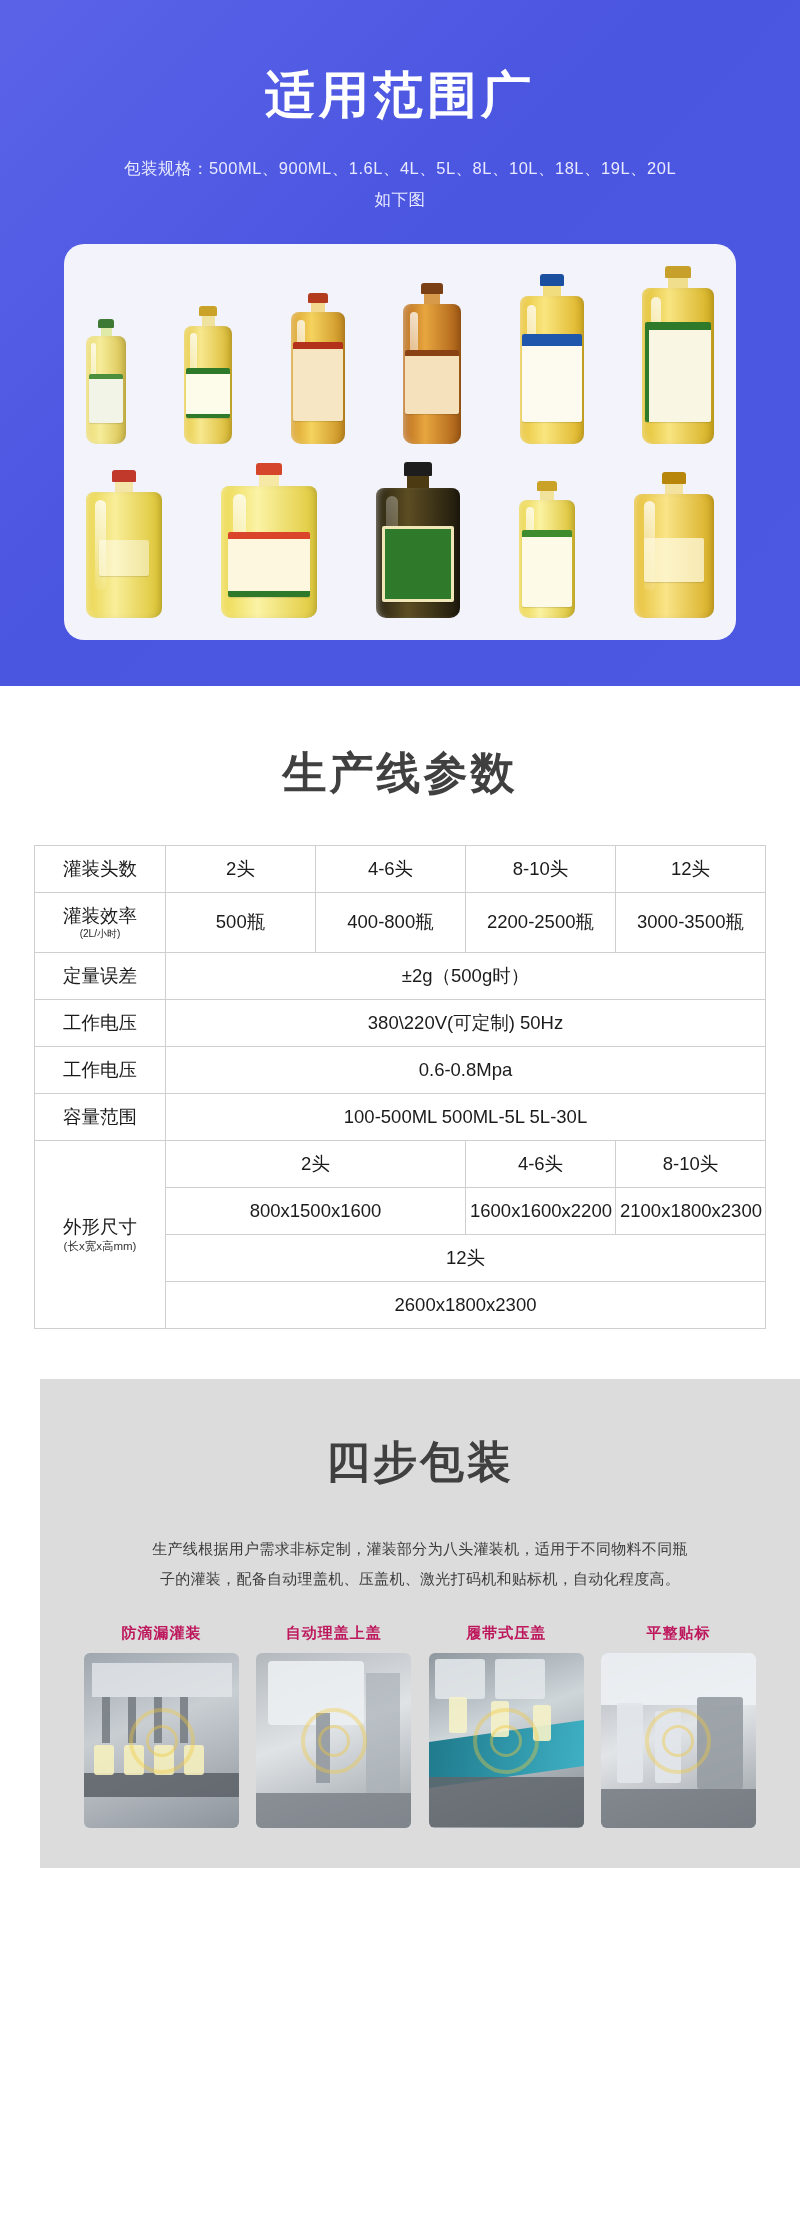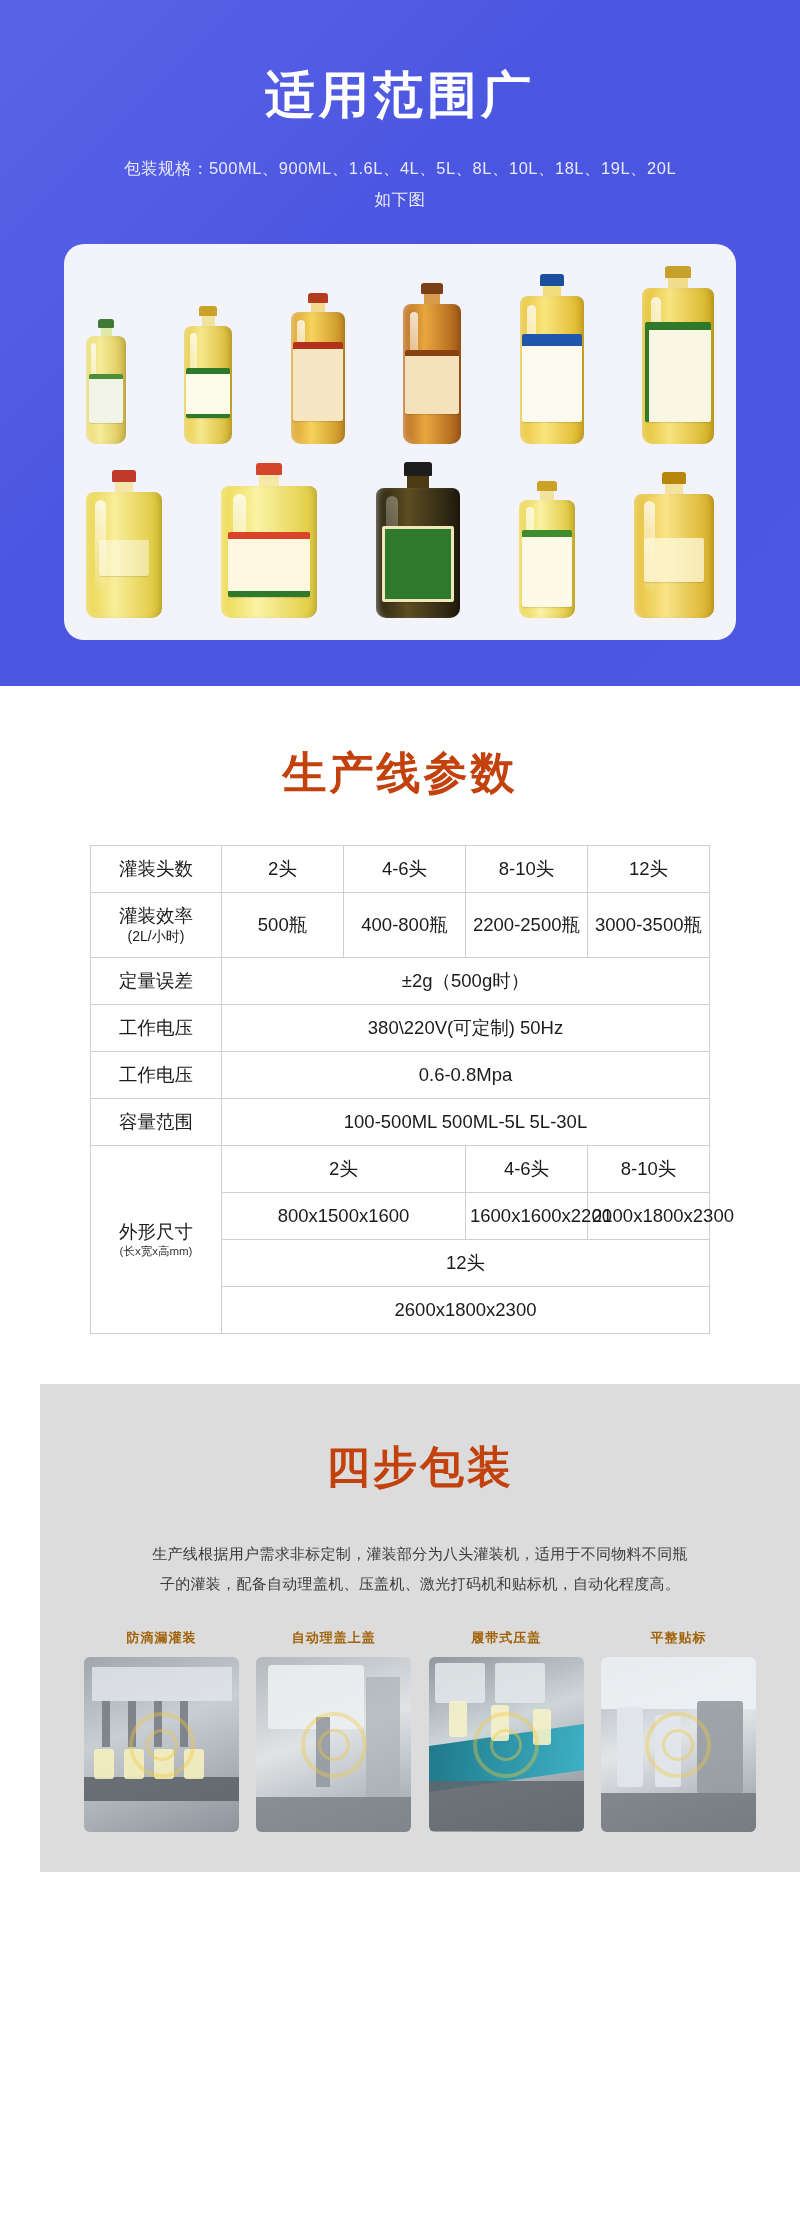--- a/index.html
+++ b/index.html
@@ -82,40 +82,40 @@
 
   
   .params{
     background:#ffffff;
     padding:58px 0 50px 0;
   }
   .sec-title{
     text-align:center;
     font-size:44px;
     font-weight:bold;
-    color:#c2410c;
+    color:#404040;
     letter-spacing:3px;
     margin:0 0 42px 0;
   }
   table.spec{
-    width:620px;
+    width:732px;
     margin:0 auto;
     border-collapse:collapse;
     table-layout:fixed;
   }
   table.spec td{
     border:1px solid #cfcfcf;
     text-align:center;
     font-size:18.5px;
     color:#1b1b1b;
     padding:11px 4px;
     line-height:1.3;
   }
   td.lab{width:122px;font-size:18.5px;}
-  td.lab .sm{font-size:14px;display:block;line-height:1.25;}
+  td.lab .sm{font-size:10px;display:block;line-height:1.25;}
   td.lab .sm2{font-size:11.5px;display:block;line-height:1.3;color:#333;}
   .lab-inline{display:inline-block;}
 
   
   .steps{
     background:#dcdcdc;
     padding:54px 0 40px 0;
     margin-left:40px;
   }
   .steps-desc{
@@ -129,23 +129,23 @@
   }
   .step-heads{
     width:672px;
     margin:0 auto 10px auto;
     display:flex;
     justify-content:space-between;
   }
   .step-head{
     width:155px;
     text-align:center;
-    font-size:13px;
+    font-size:15px;
     font-weight:bold;
-    color:#a16207;
+    color:#be185d;
     letter-spacing:1px;
   }
   .step-imgs{
     width:672px;
     margin:0 auto;
     display:flex;
     justify-content:space-between;
   }
   .step-img{
     width:155px;

